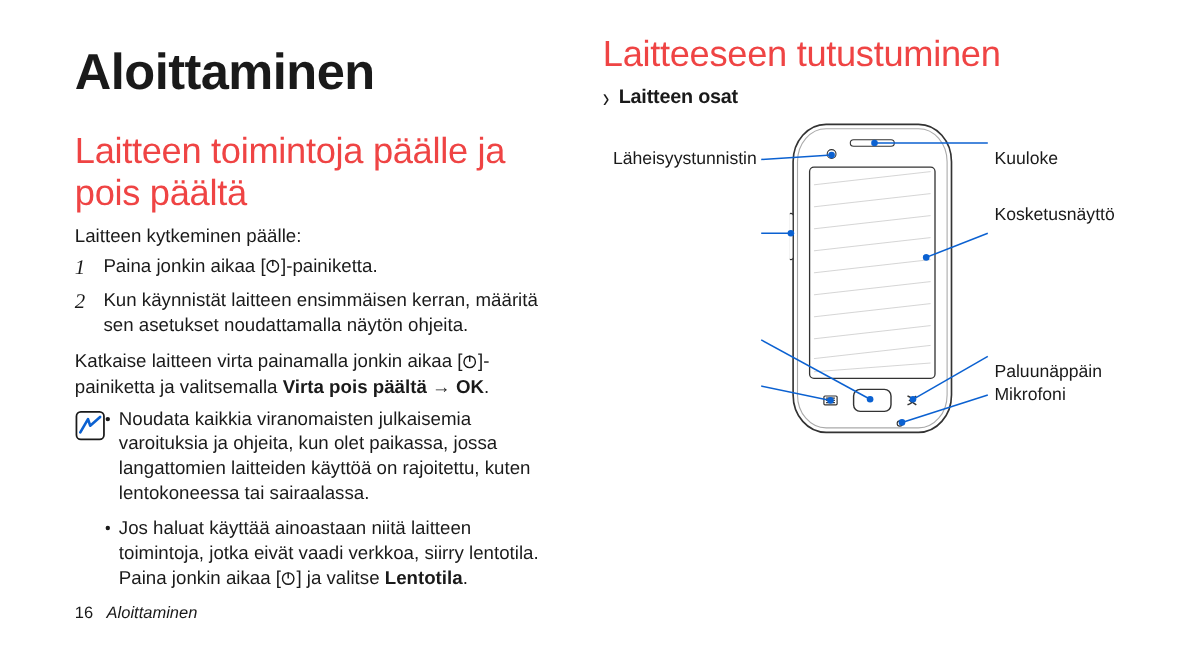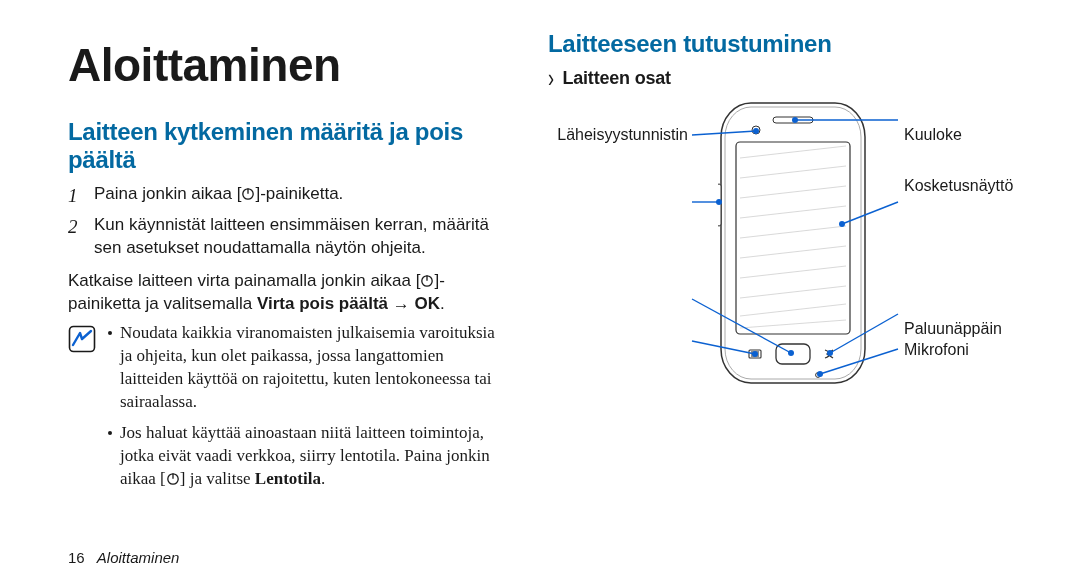--- a/index.html
+++ b/index.html
@@ -17,23 +17,23 @@
     font-weight: 600;
     margin-bottom: 26px;
     letter-spacing: -0.5px;
   }
   .columns {
     display: flex;
     gap: 40px;
   }
   .col { flex: 1; }
   .h2 {
-    color: #0369a1;
-    font-size: 24px;
-    font-weight: 700;
+    color: #ef4444;
+    font-size: 33px;
+    font-weight: 400;
     line-height: 1.15;
     margin-bottom: 10px;
     letter-spacing: -0.3px;
   }
   .h3-row { margin-bottom: 8px; }
   .chevron {
     display: inline-block;
     font-size: 18px;
     transform: scaleY(1.4);
     margin-right: 4px;
@@ -57,21 +57,21 @@
     font-size: 19px;
     margin-right: 10px;
     min-width: 16px;
   }
   .power-icon {
     display: inline-flex;
     align-items: center;
     justify-content: center;
     vertical-align: -2px;
   }
-  .note-row { display: flex; gap: 12px; margin-top: 6px; font-family: Liberation Serif, serif; }
+  .note-row { display: flex; gap: 0; margin-top: 6px; }
   .note-icon {
     width: 28px;
     height: 28px;
     flex-shrink: 0;
     margin-top: 3px;
   }
   .note-icon svg { width: 28px; height: 28px; }
   ul.bullets { list-style: none; }
   ul.bullets li { display: flex; margin-bottom: 4px; }
   .bullet-dot {
@@ -115,21 +115,22 @@
   .footer .sect { font-style: italic; }
 </style>
 </head>
 <body>
 
 <h1 class="page-title">Aloittaminen</h1>
 
 <div class="columns">
 
   <div class="col">
-    <h2 class="h2">Laitteen kytkeminen määritä ja pois päältä</h2>
+    <h2 class="h2">Laitteen toimintoja päälle ja pois päältä</h2>
+    <p class="body-text">Laitteen kytkeminen päälle:</p>
 
     <ol class="steps">
       <li>
         <span class="step-num">1</span>
         <span class="body-text">
           <span>Paina jonkin aikaa [</span><span class="power-icon">
               <svg width="14" height="14" viewBox="0 0 14 14">
                 <circle cx="7" cy="7" r="5.2" fill="none" stroke="#1a1a1a" stroke-width="1.3"></circle>
                 <line x1="7" y1="1.4" x2="7" y2="6.8" stroke="#1a1a1a" stroke-width="1.3"></line>
               </svg>

